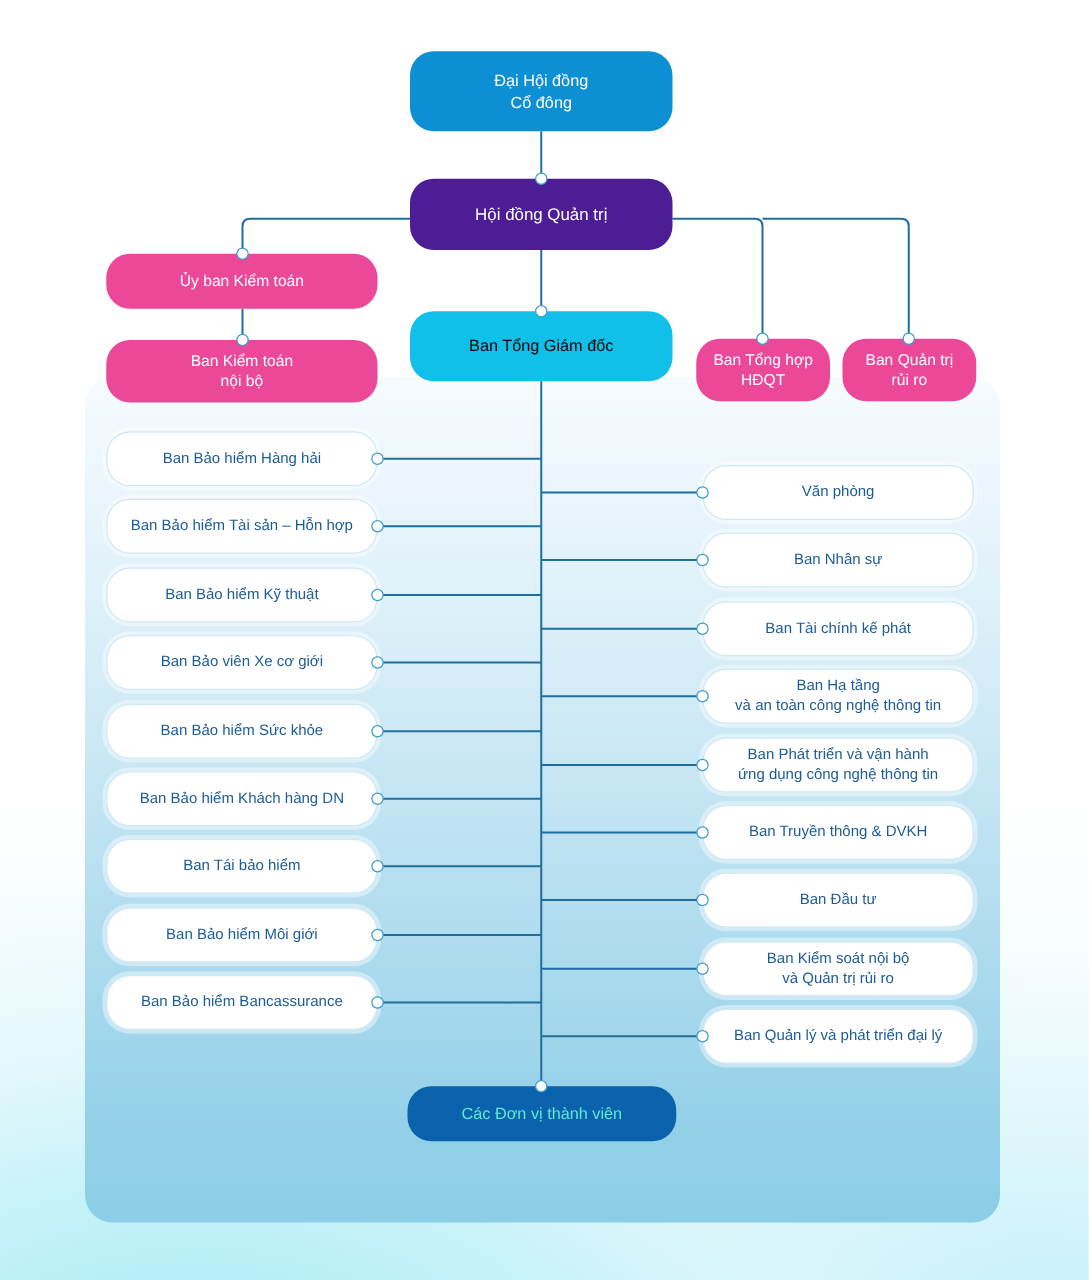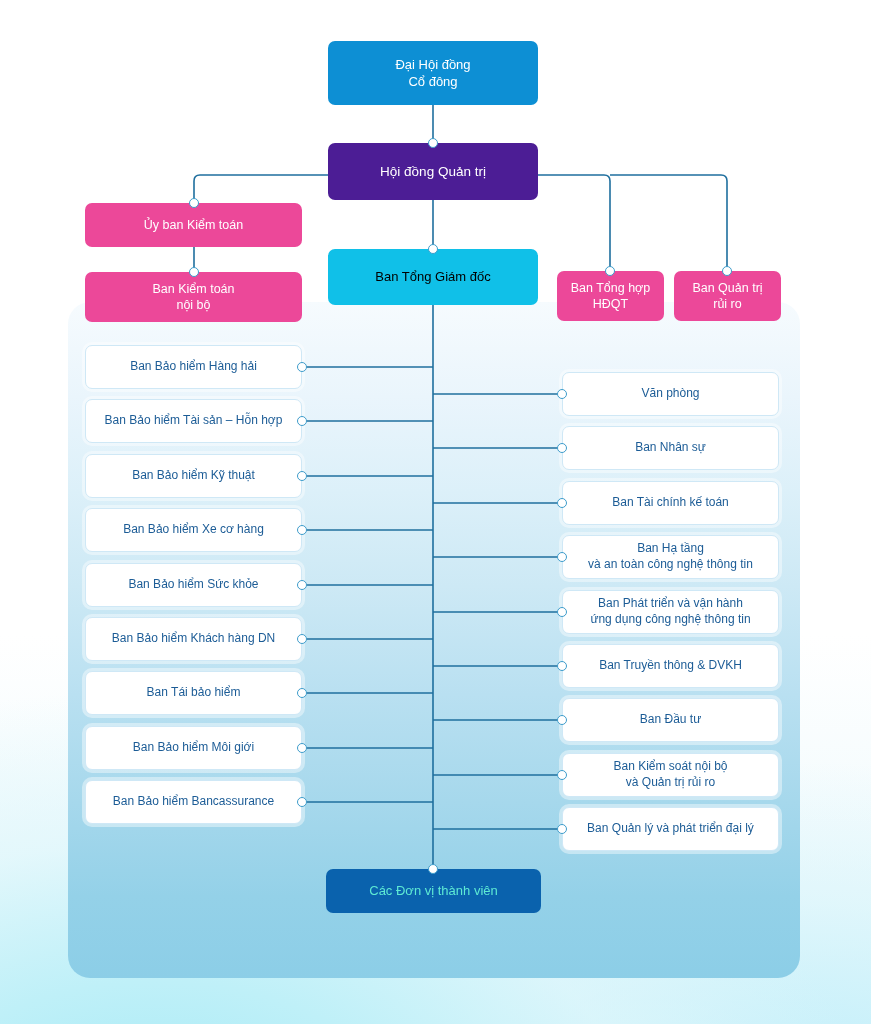--- a/index.html
+++ b/index.html
@@ -21,21 +21,21 @@
     background:linear-gradient(180deg,
       #f6fbfe 0%, #eaf5fc 14%, #dcf0f9 28%, #cde9f5 42%,
       #b9e0f1 58%, #a6d8ec 74%, #94d1e8 88%, #8ccee7 100%);
   }
   
   #wires{position:absolute;left:0;top:0;width:871px;height:1024px;z-index:2;
     pointer-events:none;}
   
   .node{position:absolute;z-index:3;box-sizing:border-box;
     display:flex;align-items:center;justify-content:center;text-align:center;
-    border-radius:7px;line-height:1.32;}
+    border-radius:19px;line-height:1.32;}
   .node span{display:block;white-space:pre-line;}
   .n-top{background:#0d8fd4;color:#ffffff;font-size:13px;}
   .n-board{background:#4c1d95;color:#ffffff;font-size:13.5px;}
   .n-ceo{background:#10c0e8;color:#000000;font-size:13px;}
   .n-steel{background:#ec4899;color:#ffffff;font-size:12.5px;}
   .n-bottom{background:#0a62ad;color:#5eead4;font-size:13px;}
   .n-leaf{background:#ffffff;color:#1c5c96;font-size:12px;
     border:1px solid #cfe8f6;
     box-shadow:0 0 0 3px rgba(255,255,255,0.42);}
   .leaf-l{left:85px;width:217px;height:44px;}
@@ -153,21 +153,21 @@
 <div class="node n-leaf leaf-l" style="top:345px">
   <span>Ban Bảo hiểm Hàng hải</span>
   </div>
 <div class="node n-leaf leaf-l" style="top:399px">
   <span>Ban Bảo hiểm Tài sản – Hỗn hợp</span>
   </div>
 <div class="node n-leaf leaf-l" style="top:454px">
   <span>Ban Bảo hiểm Kỹ thuật</span>
   </div>
 <div class="node n-leaf leaf-l" style="top:508px">
-  <span>Ban Bảo hiểm Xe cơ hàng</span>
+  <span>Ban Bảo viên Xe cơ giới</span>
   </div>
 <div class="node n-leaf leaf-l" style="top:563px">
   <span>Ban Bảo hiểm Sức khỏe</span>
   </div>
 <div class="node n-leaf leaf-l" style="top:617px">
   <span>Ban Bảo hiểm Khách hàng DN</span>
   </div>
 <div class="node n-leaf leaf-l" style="top:671px">
   <span>Ban Tái bảo hiểm</span>
   </div>
@@ -178,21 +178,21 @@
   <span>Ban Bảo hiểm Bancassurance</span>
   </div>
 
 <div class="node n-leaf leaf-r" style="top:372px">
   <span>Văn phòng</span>
   </div>
 <div class="node n-leaf leaf-r" style="top:426px">
   <span>Ban Nhân sự</span>
   </div>
 <div class="node n-leaf leaf-r" style="top:481px">
-  <span>Ban Tài chính kế toán</span>
+  <span>Ban Tài chính kế phát</span>
   </div>
 <div class="node n-leaf leaf-r" style="top:535px">
   <span>Ban Hạ tầng
 và an toàn công nghệ thông tin</span>
   </div>
 <div class="node n-leaf leaf-r" style="top:590px">
   <span>Ban Phát triển và vận hành
 ứng dụng công nghệ thông tin</span>
   </div>
 <div class="node n-leaf leaf-r" style="top:644px">

